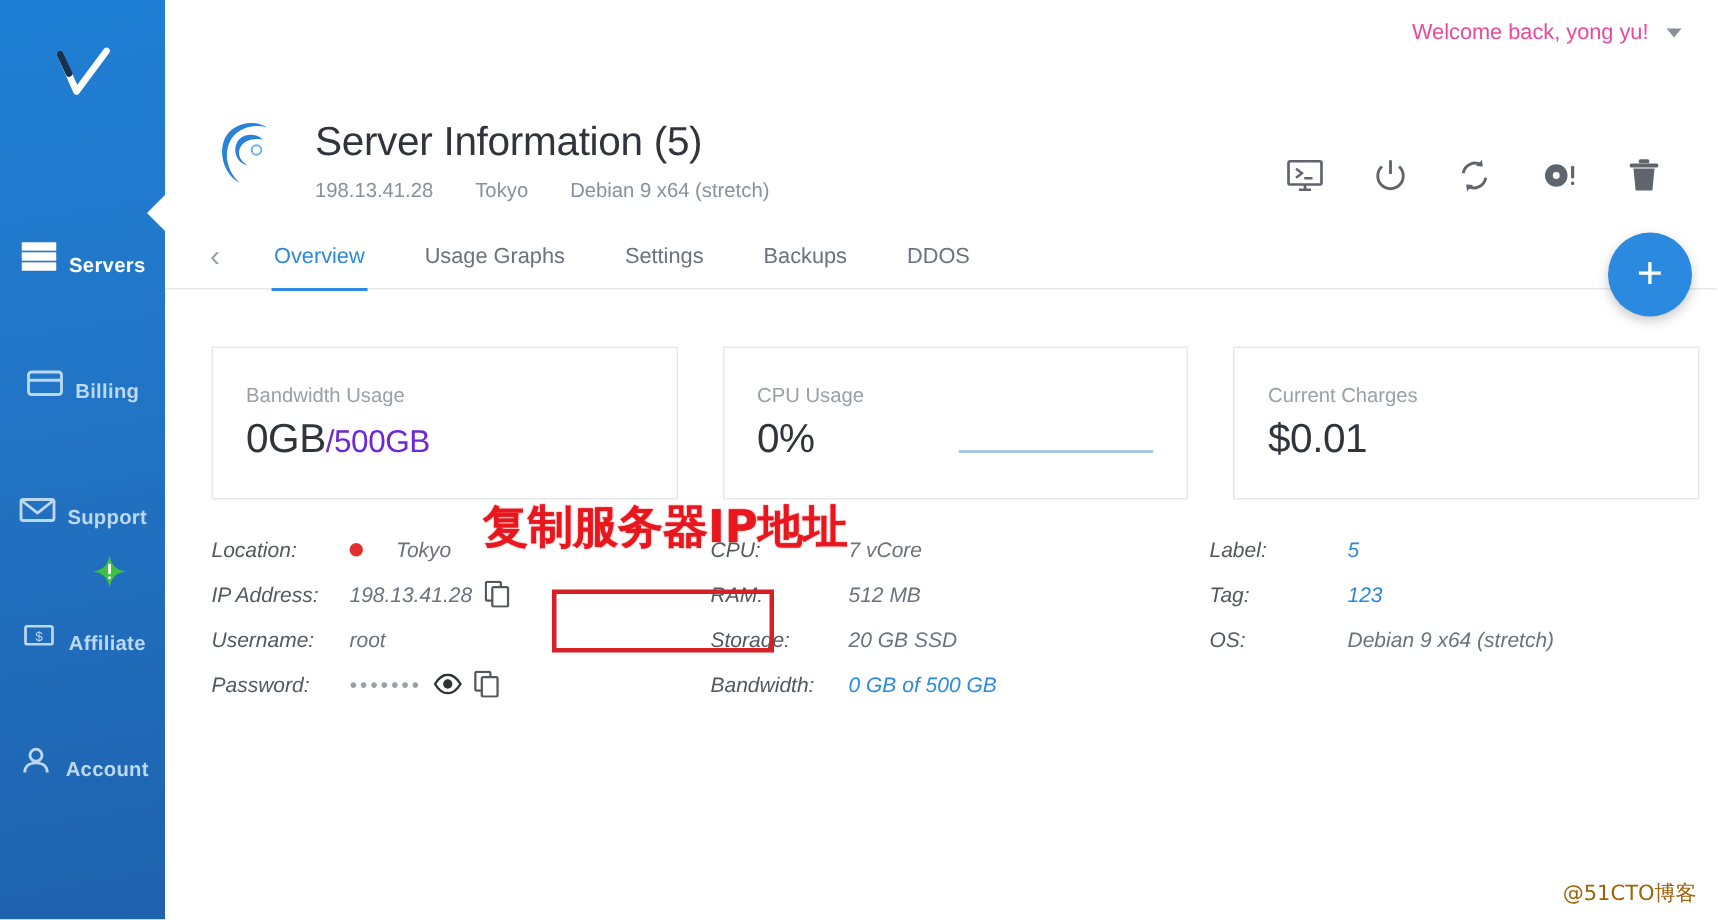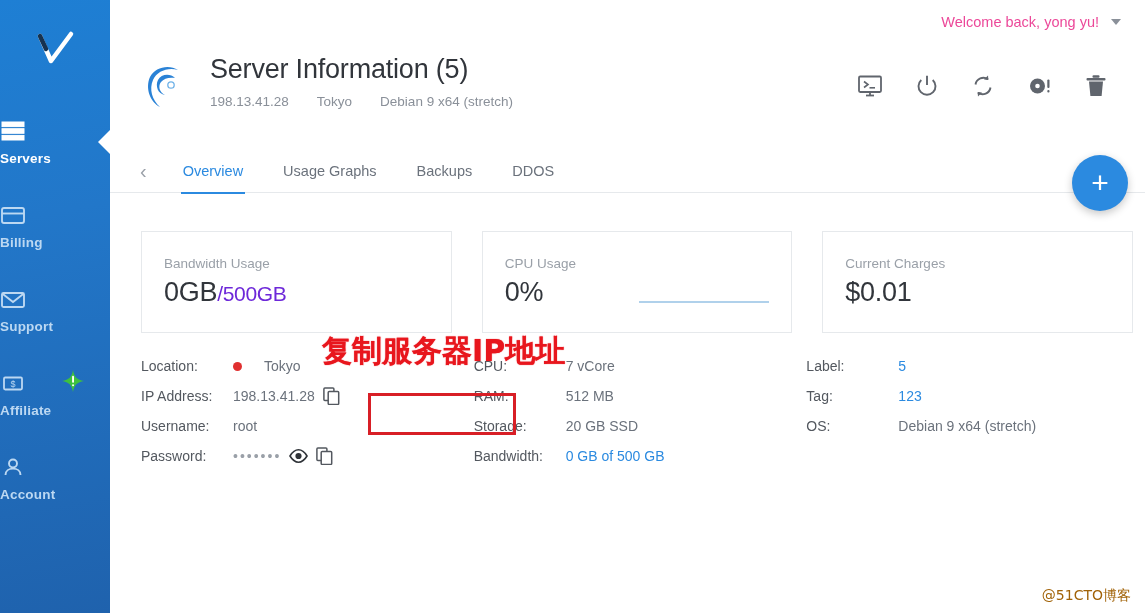--- a/index.html
+++ b/index.html
@@ -18,22 +18,22 @@
     position: relative;
     flex: 0 0 110px;
     z-index: 5;
   }
   .brand { height: 100px; display: flex; align-items: center; justify-content: center; }
   .brand svg { display: block; }
 
   .nav-item {
     position: relative;
     height: 84px;
-    display: flex; flex-direction: column;
-    align-items: flex-start; justify-content: center;
+    display: flex; 
+    align-items: flex-end; justify-content: center;
     gap: 7px;
     cursor: pointer;
     user-select: none;
   }
   .nav-item .ico { display: block; height: 26px; display:flex; align-items:center; }
   .nav-item .lbl {
     font-size: 13.5px; font-weight: bold; letter-spacing: .2px;
     color: #bcd8f2;
   }
   .nav-item.active .lbl { color: #ffffff; }
@@ -65,21 +65,21 @@
     cursor: pointer;
   }
   .caret-down {
     width: 0; height: 0;
     border-left: 5px solid transparent;
     border-right: 5px solid transparent;
     border-top: 6px solid #8a9099;
   }
 
   .header {
-    display: flex; align-items: flex-start;
+    display: flex; align-items: flex-end;
     padding: 8px 24px 0 28px;
     position: relative;
     height: 90px;
   }
   .os-logo { width: 58px; flex: 0 0 58px; margin-top: 6px; }
   .head-txt { margin-left: 14px; padding-top: 2px; }
   .page-title {
     font-size: 27px; color: #31353b; font-weight: normal; letter-spacing: -0.2px;
     line-height: 1.15;
   }
@@ -133,21 +133,21 @@
     flex: 1; height: 102px;
     border: 1px solid #e6e9ec; background: #fff;
     padding: 24px 0 0 22px; position: relative;
   }
   .card-label { font-size: 13.5px; color: #9aa0a8; }
   .card-value { font-size: 27px; color: #31353b; margin-top: 6px; letter-spacing: -.3px; }
   .card-value .dim { color: #6d28d9; font-size: 21px; }
   .sparkline { position: absolute; right: 22px; bottom: 18px; }
 
   
-  .details { display: flex; gap: 18px; padding: 18px 24px 0 31px; }
+  .details { display: flex; gap: 18px; padding: 18px 24px 0 31px; font-style: italic; }
   .col { flex: 1; }
   .row { display: flex; align-items: center; height: 30px; font-size: 14px; }
   .row .k { width: 92px; flex: 0 0 92px; color: #53585f; }
   .col.mid .row .k { width: 92px; flex: 0 0 92px; }
   .row .v { color: #6b727c; display: flex; align-items: center; gap: 8px; }
   .v.link { color: #2b8ae0; }
   .flag-dot {
     width: 9px; height: 9px; border-radius: 50%; background: #e03030;
     display: inline-block; margin-right: 14px;
   }
@@ -312,20 +312,21 @@
           </svg>
         </span>
       </div>
     </div>
 
     <div class="tabs-wrap">
       <span class="tab-arrow">‹</span>
       <div class="tabs">
         <div class="tab active">Overview</div>
         <div class="tab">Usage Graphs</div>
+        <div class="tab">Settings</div>
         <div class="tab">Backups</div>
         <div class="tab">DDOS</div>
       </div>
       <span class="tab-arrow right">›</span>
     </div>
 
     <div class="fab">+</div>
 
     <div class="cards">
       <div class="card">

